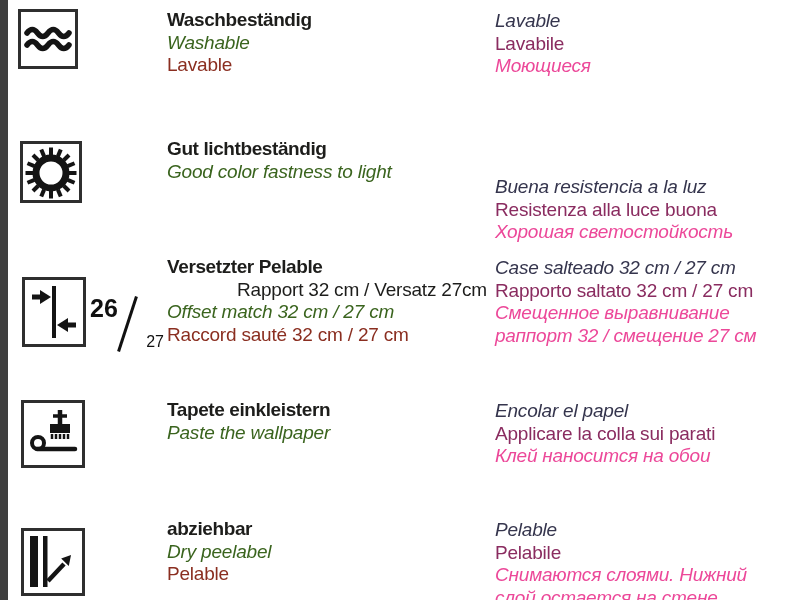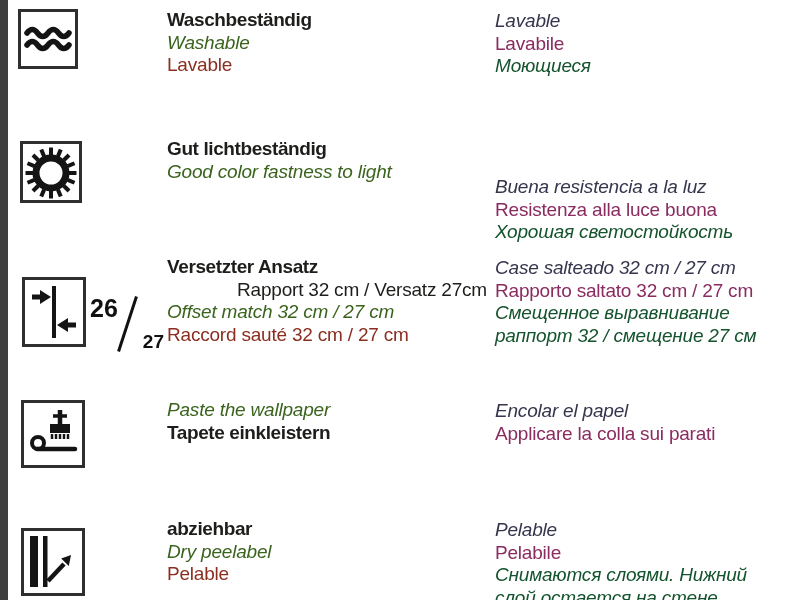--- a/index.html
+++ b/index.html
@@ -10,25 +10,25 @@
   }
   .left-strip{position:absolute;left:0;top:0;width:8px;height:600px;background:#3f3f3f;}
   .col{position:absolute;}
   .ln{font-size:19px;line-height:22.5px;letter-spacing:-0.2px;white-space:nowrap;}
   .de-b{color:#1d1d1b;font-weight:bold;letter-spacing:-0.4px;}
   .de-r{color:#1d1d1b;text-align:right;}
   .en{color:#3a641e;font-style:italic;}
   .fr{color:#8a2e20;}
   .es{color:#35354d;font-style:italic;}
   .it{color:#8a2c60;}
-  .ru{color:#14532d;font-style:italic;}
+  .ru{color:#ec4899;font-style:italic;}
   .icon-wrap{position:absolute;}
   .frac{position:absolute;left:90px;top:296px;width:74px;height:58px;color:#111;}
   .frac .num{position:absolute;left:0;top:0;font-size:25px;font-weight:bold;line-height:25px;}
-  .frac .den{position:absolute;right:0;bottom:0;font-size:19px;font-weight:bold;line-height:25px;}
+  .frac .den{position:absolute;right:0;bottom:0;font-size:16px;font-weight:normal;line-height:25px;}
   .frac .slash{position:absolute;left:36px;top:-1px;width:3px;height:58px;background:#111;transform:rotate(18deg);}
   .mid{left:167px;width:320px;}
   .rgt{left:495px;width:300px;}
 </style>
 </head>
 <body>
 
 <div class="left-strip"></div>
 
 <div class="icon-wrap" style="left:18px;top:9px;">
@@ -92,21 +92,21 @@
     <line x1="54" y1="48" x2="45" y2="48" stroke="#141414" stroke-width="5"></line>
     <polygon points="46,41 35,48 46,55" fill="#141414"></polygon>
   </svg>
 </div>
 <div class="frac">
   <span class="num">26</span>
   <span class="slash"></span>
   <span class="den">27</span>
 </div>
 <div class="col mid" style="top:256px;">
-  <div class="ln de-b">Versetzter Ansatz</div>
+  <div class="ln de-b">Versetzter Pelable</div>
   <div class="ln de-r">Rapport 32 cm / Versatz 27cm</div>
   <div class="ln en">Offset match 32 cm / 27 cm</div>
   <div class="ln fr">Raccord sauté 32 cm / 27 cm</div>
 </div>
 <div class="col rgt" style="top:257px;">
   <div class="ln es">Case salteado 32 cm / 27 cm</div>
   <div class="ln it">Rapporto saltato 32 cm / 27 cm</div>
   <div class="ln ru">Смещенное выравнивание</div>
   <div class="ln ru">раппорт 32 / смещение 27 см</div>
 </div>
@@ -122,26 +122,27 @@
     <g stroke="#141414" stroke-width="2.5">
       <line x1="31" y1="34" x2="31" y2="39"></line>
       <line x1="35" y1="34" x2="35" y2="39"></line>
       <line x1="39" y1="34" x2="39" y2="39"></line>
       <line x1="43" y1="34" x2="43" y2="39"></line>
       <line x1="47" y1="34" x2="47" y2="39"></line>
     </g>
   </svg>
 </div>
 <div class="col mid" style="top:399px;">
+  <div class="ln de-b">Tapete einkleistern</div>
   <div class="ln en">Paste the wallpaper</div>
-  <div class="ln de-b">Tapete einkleistern</div>
 </div>
 <div class="col rgt" style="top:400px;">
   <div class="ln es">Encolar el papel</div>
   <div class="ln it">Applicare la colla sui parati</div>
+  <div class="ln ru">Клей наносится на обои</div>
 </div>
 
 <div class="icon-wrap" style="left:21px;top:528px;">
   <svg width="64" height="68" viewBox="0 0 64 68">
     <rect x="1.5" y="1.5" width="61" height="65" fill="#ffffff" stroke="#2f2f2f" stroke-width="3"></rect>
     <rect x="9" y="8" width="8" height="51" fill="#141414"></rect>
     <rect x="22" y="8" width="4.5" height="51" fill="#141414"></rect>
     <line x1="27" y1="53" x2="43" y2="36" stroke="#141414" stroke-width="4.5"></line>
     <polygon points="50,27 47.8,38 40.2,30.5" fill="#141414"></polygon>
   </svg>

